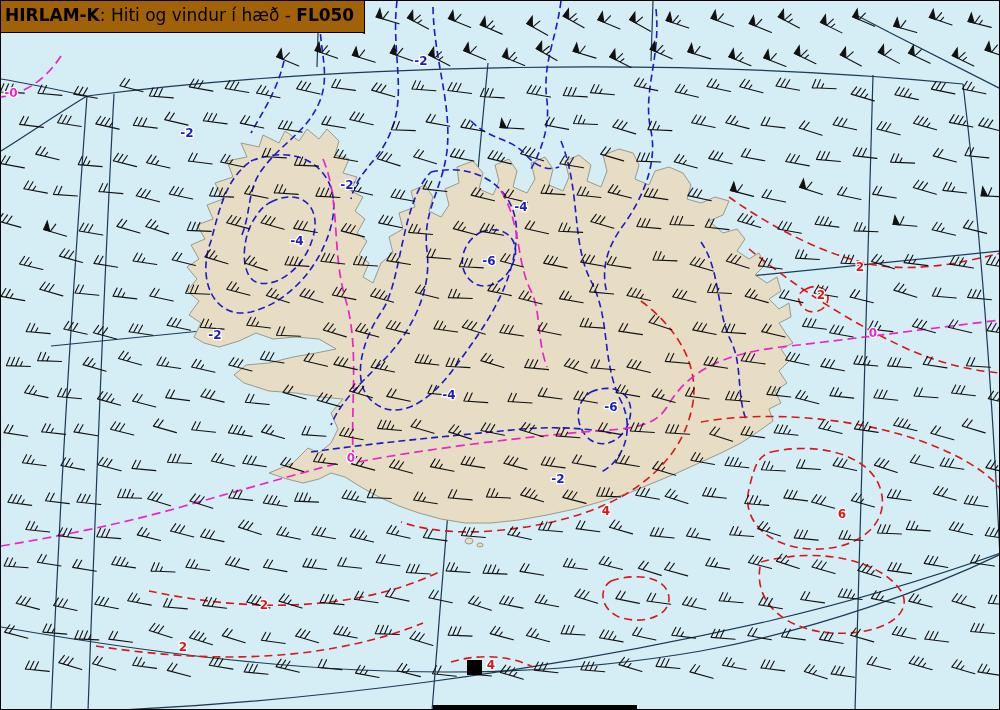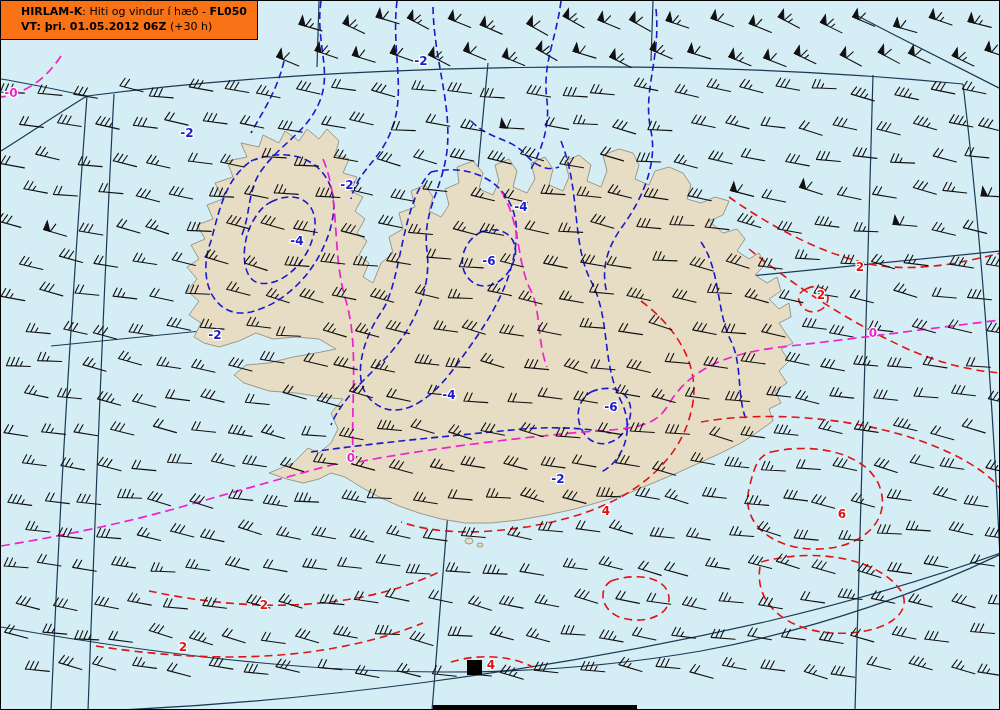--- a/index.html
+++ b/index.html
@@ -15,23 +15,23 @@
   .iso.below{stroke:var(--below,#1a1acc);stroke-dasharray:7 4;}
   .iso.above{stroke:var(--above,#dd1515);stroke-dasharray:8 5;}
   .iso.zero{stroke:var(--zero,#ee22cc);stroke-dasharray:9 5;stroke-width:1.7;}
   .barb{fill:none;stroke:var(--barb,#111);stroke-width:1.1;stroke-linecap:round;}
   .pennant{fill:var(--barb,#111);stroke:var(--barb,#111);}
   .lbl{font-size:12px;font-weight:bold;paint-order:stroke;stroke:#ffffff;stroke-width:2.5px;text-anchor:middle;font-family:"DejaVu Sans",sans-serif;}
   .lbl.below{fill:var(--below,#1a1acc);}
   .lbl.above{fill:var(--above,#dd1515);}
   .lbl.zero{fill:var(--zero,#ee22cc);}
   .title-box{
-    position:absolute;left:0;top:0;z-index:5;background:#f97316;
+    position:absolute;left:0;top:0;z-index:5;background:#a16207;
     border-right:1px solid #000;border-bottom:1px solid #000;
-    padding:3px 10px 4px 20px;font-size:11px;line-height:1.4;color:#000;
+    padding:3px 10px 4px 4px;font-size:17px;line-height:1.4;color:#000;
     white-space:nowrap;
   }
   .title-box .b{font-weight:bold;}
   .marker{fill:#000;}
 </style>
 </head>
 <body>
 
 <div class="stage" style="--sea: #d5edf4; --land: #e7dcc4; --coastline: #9a9a8a; --grid: #1a3a55; --barb: #111111; --below: #1a1acc; --above: #dd1515; --zero: #ee22cc;">
 
@@ -1744,16 +1744,15 @@
         <text x="490" y="668" class="lbl above">4</text>
       </g>
     <g id="marker-layer">
         <rect x="466" y="659" width="15" height="15" class="marker"></rect>
         <rect x="432" y="704" width="204" height="6" class="marker"></rect>
       </g>
   </svg>
 
   <div class="title-box">
     <div><span class="b">HIRLAM-K</span><span>: Hiti og vindur í hæð - </span><span class="b">FL050</span></div>
-    <div><span class="b">VT: þri. 01.05.2012 06Z</span> <span>(+30 h)</span></div>
   </div>
 
 </div>
 
 </body></html>

